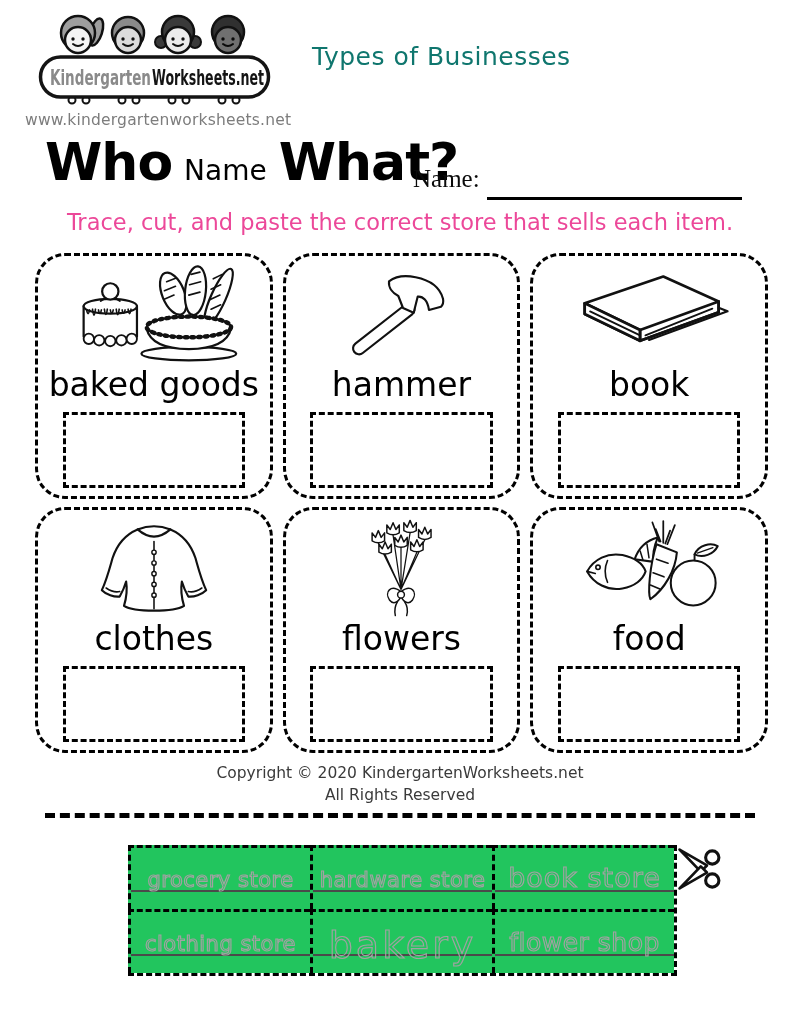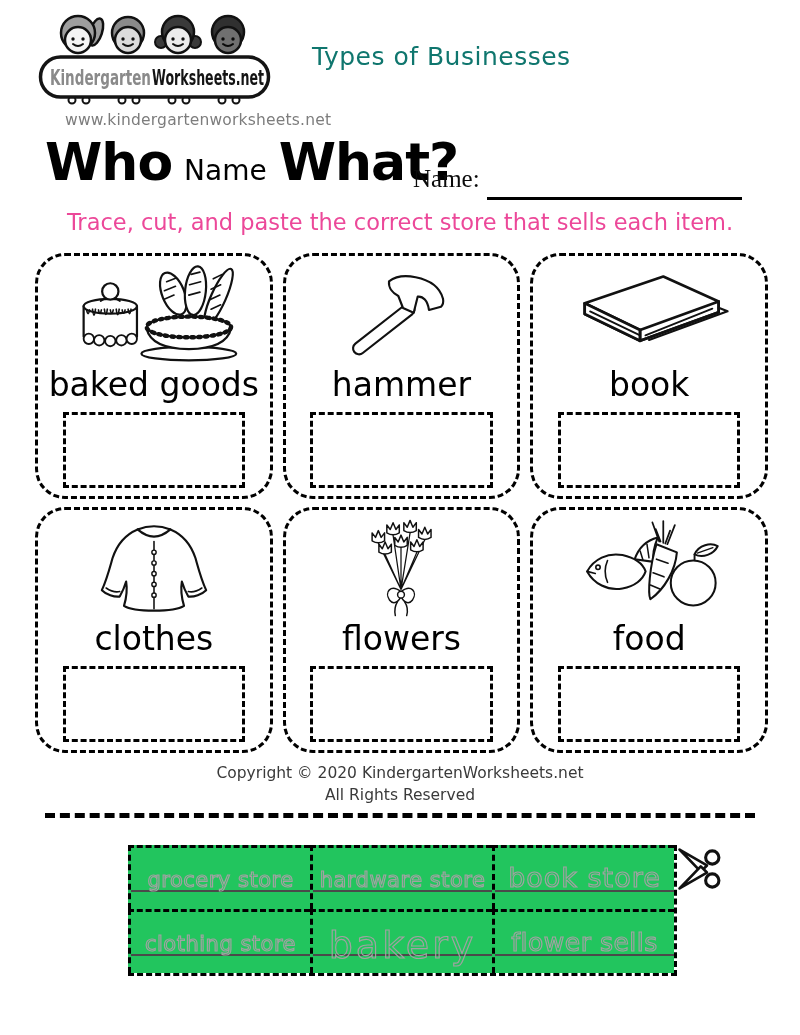--- a/index.html
+++ b/index.html
@@ -3,21 +3,21 @@
 <meta charset="utf-8">
 <style>
   html,body{margin:0;padding:0;}
   body{
     width:800px;height:1035px;position:relative;background:#ffffff;
     font-family:"DejaVu Sans",sans-serif;color:#000;overflow:hidden;
   }
   
   .logo-wrap{position:absolute;left:38px;top:10px;width:235px;height:98px;}
   .site-url{position:absolute;left:25px;top:111px;width:260px;text-align:center;
-    font-size:15.5px;color:#7d7d7d;letter-spacing:.2px;margin-left:40px;}
+    font-size:15.5px;color:#7d7d7d;letter-spacing:.2px;}
   .page-title{position:absolute;left:312px;top:42px;font-size:25px;color:#0f766e;
     letter-spacing:.5px;white-space:nowrap;}
   
   .heading{position:absolute;left:45px;top:132px;display:flex;align-items:baseline;gap:12px;}
   .who,.what{font-size:52px;font-weight:bold;letter-spacing:-1px;}
   .sells{font-size:28px;font-weight:500;}
   .name-row{position:absolute;left:413px;top:165px;font-size:25px;
     font-family:Liberation Serif, serif;color:#0a0a0a;text-align:right;}
   .name-line{position:absolute;left:487px;top:197px;width:255px;height:0;
     border-top:3px solid #000;}
@@ -273,21 +273,21 @@
   </div>
   <div class="answer-cell">
     <span class="trace t-sm">clothing store</span>
     <div class="trace-line"></div>
   </div>
   <div class="answer-cell">
     <span class="trace t-xl">bakery</span>
     <div class="trace-line"></div>
   </div>
   <div class="answer-cell">
-    <span class="trace t-md">flower sells</span>
+    <span class="trace t-md">flower shop</span>
     <div class="trace-line"></div>
   </div>
 </div>
 
 <div class="scissors">
   <svg width="46" height="54" viewBox="0 0 52 56" stroke="#111" fill="#fff" stroke-linejoin="round" stroke-linecap="round">
     <path d="M4,6 L35,24 L28,31 Z" stroke-width="3"></path>
     <path d="M4,50 L35,32 L28,25 Z" stroke-width="3"></path>
     <circle cx="41" cy="15" r="7.5" fill="none" stroke-width="3.5"></circle>
     <circle cx="41" cy="41" r="7.5" fill="none" stroke-width="3.5"></circle>

